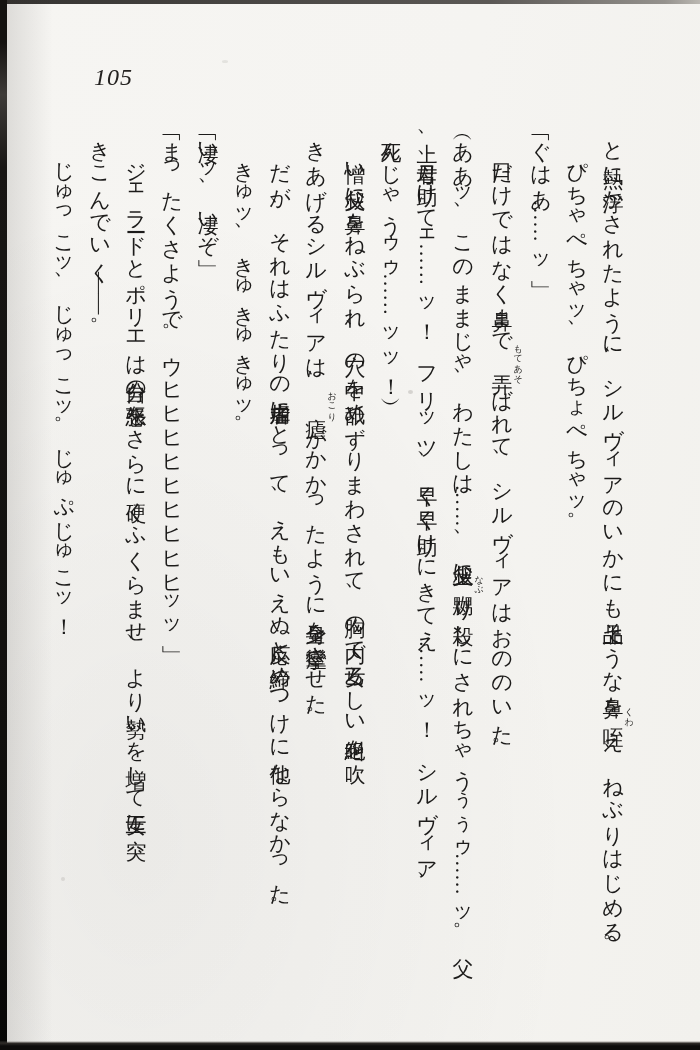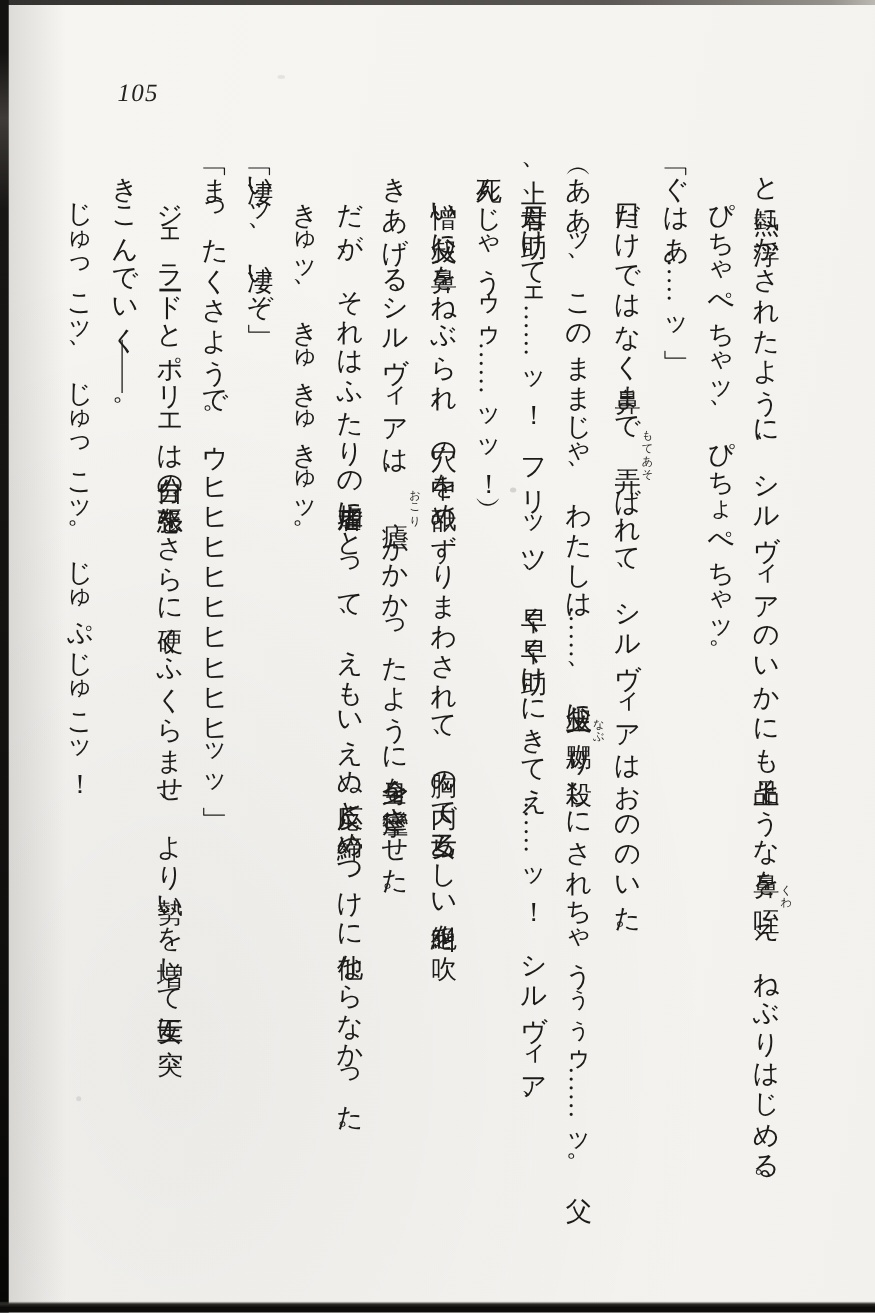--- a/index.html
+++ b/index.html
@@ -34,21 +34,21 @@
     background: linear-gradient(to right, rgba(40,36,32,0.12), transparent);
   }
   .edge-bottom {
     position: absolute; bottom: 0; left: 0; width: 100%; height: 9px;
     background: linear-gradient(to top, #0d0c0b 45%, #2e2b28 75%, rgba(90,86,80,0.35) 92%, transparent);
   }
   .page-number {
     position: absolute;
     top: 64px;
     left: 94px;
-    font-size: 20px;
+    font-size: 24px;
     font-style: italic;
     letter-spacing: 1px;
     color: #242220;
   }
   
   .text-area {
     position: absolute;
     top: 127px;
     right: 66px;
     height: 900px;

